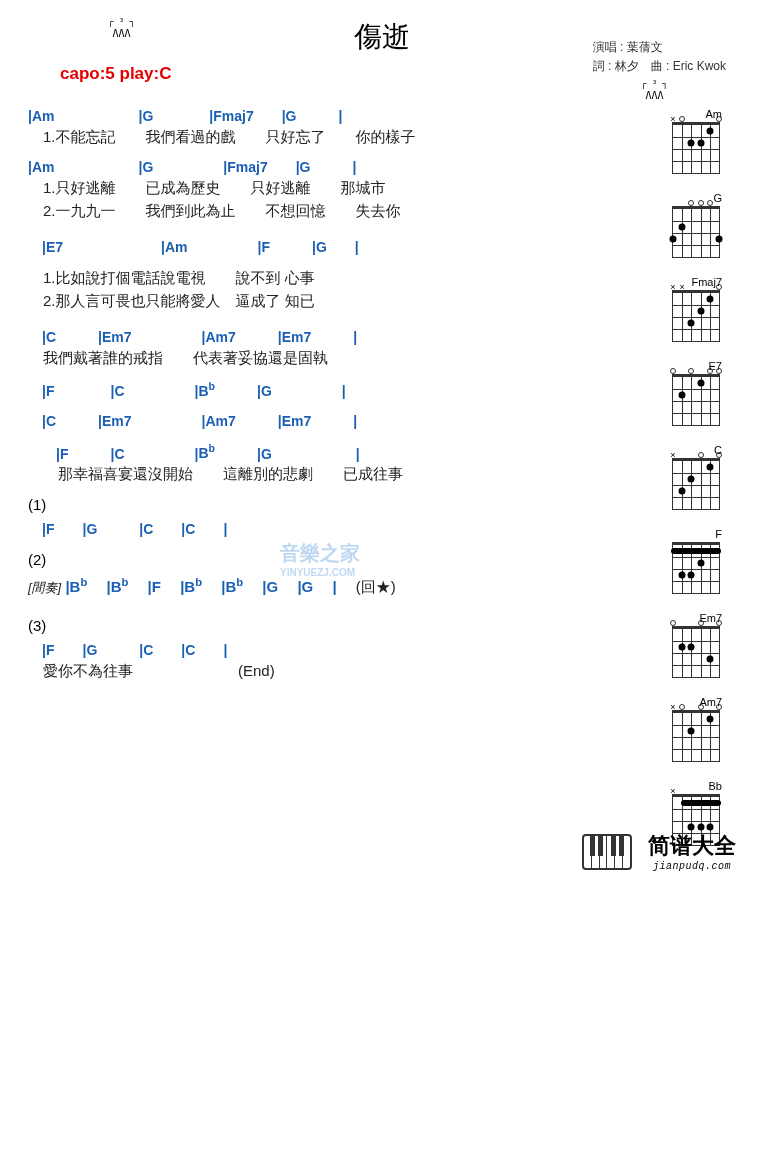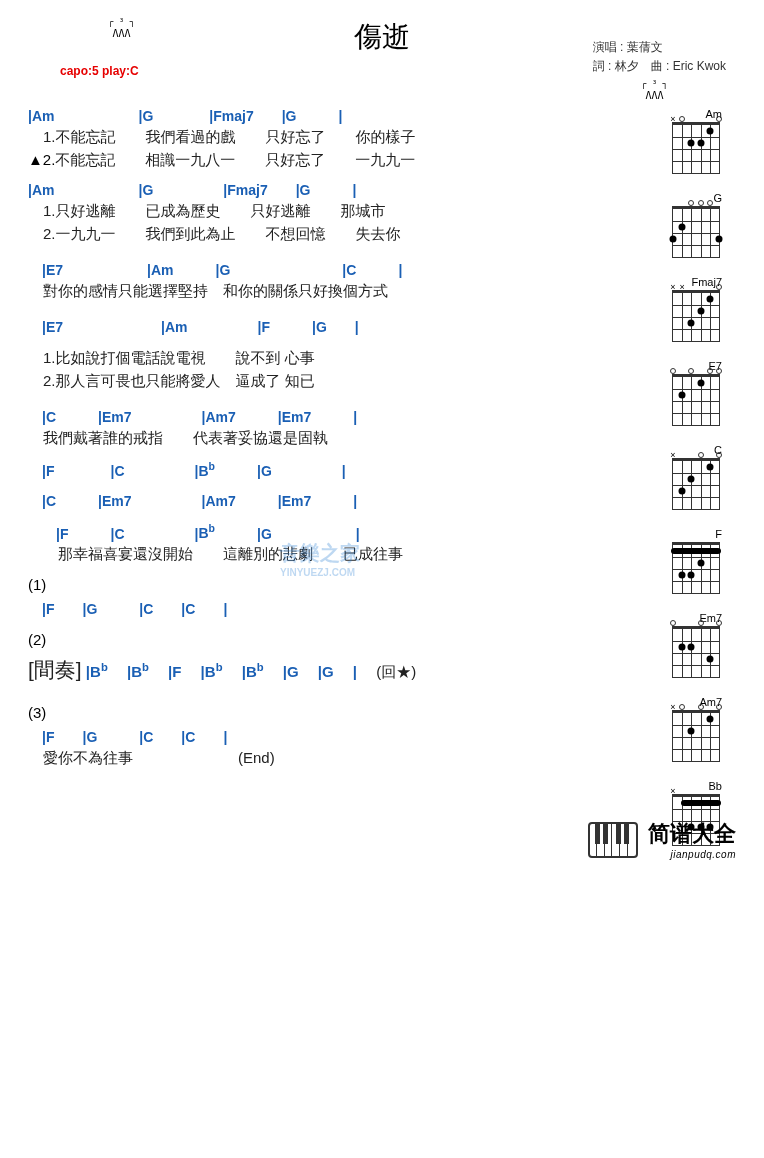--- a/index.html
+++ b/index.html
@@ -5,47 +5,47 @@
     * { margin: 0; padding: 0; box-sizing: border-box; }
     body { font-family: "Microsoft YaHei", Arial, sans-serif; background: #fff; width: 764px; position: relative; }
     .page { padding: 18px 28px 20px 28px; position: relative; }
     .header { position: relative; height: 90px; }
     .strum-small { font-family: monospace; font-size: 10px; line-height: 1.1; text-align: center; }
     .strum-left { position: absolute; left: 80px; top: 0; }
     .strum-right { position: absolute; right: 68px; top: 62px; }
     .strum-mark { font-size: 9px; }
     .strum-arrows { letter-spacing: 0px; font-size: 10px; }
     .title { position: absolute; left: 50%; transform: translateX(-50%); top: 0; font-size: 28px; font-weight: 400; }
-    .capo { position: absolute; left: 32px; top: 46px; color: #e60000; font-size: 12px; font-weight: bold; }
+    .capo { position: absolute; left: 32px; top: 46px; color: #e60000; font-size: 17px; font-weight: bold; }
     .credits { position: absolute; right: 10px; top: 20px; font-size: 12px; color: #333; line-height: 1.6; }
     .content { display: flex; }
     .main { flex: 1; padding-right: 10px; }
     .diagrams { width: 72px; }
     .section { margin-bottom: 12px; }
     .chord-line { font-size: 14px; color: #333; margin-bottom: 2px; letter-spacing: 0; }
     .chord { color: #1a5fb4; font-weight: bold; margin-right: 0; }
     .bar { color: #1a5fb4; font-weight: bold; }
     .lyric-line { font-size: 15px; color: #222; margin-bottom: 4px; }
     .marker { color: #000; }
     .ending-num { font-size: 15px; margin-bottom: 8px; margin-top: 12px; }
-    .intro-label { font-size: 21px; }
+    .intro-label { font-size: 13px; font-style: italic; }
     .chord-diagram { width: 60px; margin-bottom: 18px; }
     .cd-label { font-size: 11px; text-align: right; margin-bottom: 2px; padding-right: 2px; }
     .cd-grid { width: 48px; height: 52px; border: 1px solid #333; position: relative; margin-left: 8px; }
     .cd-grid::before, .cd-grid::after { content: ''; position: absolute; background: #333; }
     .cd-nut { border-top: 3px solid #333; }
     .fret-line { position: absolute; left: 0; right: 0; height: 1px; background: #333; }
     .string-line { position: absolute; top: 0; bottom: 0; width: 1px; background: #333; }
     .dot { position: absolute; width: 7px; height: 7px; background: #000; border-radius: 50%; transform: translate(-50%, -50%); }
     .open-o { position: absolute; width: 6px; height: 6px; border: 1px solid #333; border-radius: 50%; top: -9px; transform: translateX(-50%); }
     .mute-x { position: absolute; font-size: 9px; top: -11px; transform: translateX(-50%); }
     .barre { position: absolute; height: 6px; background: #000; border-radius: 3px; transform: translateY(-50%); }
     .watermark { position: absolute; left: 280px; top: 540px; opacity: 0.3; font-size: 20px; color: #2a7fd4; font-weight: bold; pointer-events: none; }
     .watermark-sub { font-size: 10px; display: block; }
-    .footer-logo { position: absolute; right: 28px; bottom: 24px; text-align: right; }
+    .footer-logo { position: absolute; right: 28px; bottom: 12px; text-align: center; font-family: Liberation Mono, monospace; }
     .piano-icon { display: inline-block; width: 50px; height: 36px; border: 2px solid #333; border-radius: 4px; position: relative; vertical-align: middle; margin-right: 6px; }
     .piano-icon .white-key { position: absolute; top: 0; bottom: 0; border-right: 1px solid #333; }
     .piano-icon .black-key { position: absolute; top: 0; height: 20px; width: 5px; background: #333; }
     .logo-text { display: inline-block; vertical-align: middle; }
     .logo-main { font-size: 22px; font-weight: bold; }
     .logo-sub { font-size: 10px; font-style: italic; letter-spacing: 0.5px; display: block; }
     .flat { font-size: 0.75em; vertical-align: super; }
   </style>
 </head>
 <body>
@@ -69,37 +69,30 @@
   </div>
 
   <div class="content">
     <div class="main">
 
       <div class="section">
         <div class="chord-line">
           <span class="bar">|</span><span class="chord">Am</span>　　　　　　<span class="bar">|</span><span class="chord">G</span>　　　　<span class="bar">|</span><span class="chord">Fmaj7</span>　　<span class="bar">|</span><span class="chord">G</span>　　　<span class="bar">|</span>
         </div>
         <div class="lyric-line">　<span>1.</span><span>不能忘記</span>　　<span>我們看過的戲</span>　　<span>只好忘了</span>　　<span>你的樣子</span></div>
-        <div class="lyric-line"><span class="marker">▲2.</span><span>不能忘記</span>　　<span>相識一九八一</span>　　<span>只好忘了</span>　　<span>一九九一</span></div>
       </div>
 
       <div class="section">
         <div class="chord-line">
           <span class="bar">|</span><span class="chord">Am</span>　　　　　　<span class="bar">|</span><span class="chord">G</span>　　　　　<span class="bar">|</span><span class="chord">Fmaj7</span>　　<span class="bar">|</span><span class="chord">G</span>　　　<span class="bar">|</span>
         </div>
         <div class="lyric-line">　<span>1.</span><span>只好逃離</span>　　<span>已成為歷史</span>　　<span>只好逃離</span>　　<span>那城市</span></div>
         <div class="lyric-line">　<span>2.</span><span>一九九一</span>　　<span>我們到此為止</span>　　<span>不想回憶</span>　　<span>失去你</span></div>
       </div>
 
-      <div class="section" style="margin-top:18px;">
-        <div class="chord-line">
-          　<span class="bar">|</span><span class="chord">E7</span>　　　　　　<span class="bar">|</span><span class="chord">Am</span>　　　<span class="bar">|</span><span class="chord">G</span>　　　　　　　　<span class="bar">|</span><span class="chord">C</span>　　　<span class="bar">|</span>
-        </div>
-        <div class="lyric-line">　<span>對你的感情只能選擇堅持</span>　<span>和你的關係只好換個方式</span></div>
-      </div>
 
       <div class="section" style="margin-top:18px;">
         <div class="chord-line">
           　<span class="bar">|</span><span class="chord">E7</span>　　　　　　　<span class="bar">|</span><span class="chord">Am</span>　　　　　<span class="bar">|</span><span class="chord">F</span>　　　<span class="bar">|</span><span class="chord">G</span>　　<span class="bar">|</span>
         </div>
         <div class="lyric-line" style="margin-top:12px;">　<span>1.</span><span>比如說打個電話說電視　　說不到 心事</span></div>
         <div class="lyric-line">　<span>2.</span><span>那人言可畏也只能將愛人　逼成了 知已</span></div>
       </div>
 
       <div class="section" style="margin-top:18px;">

